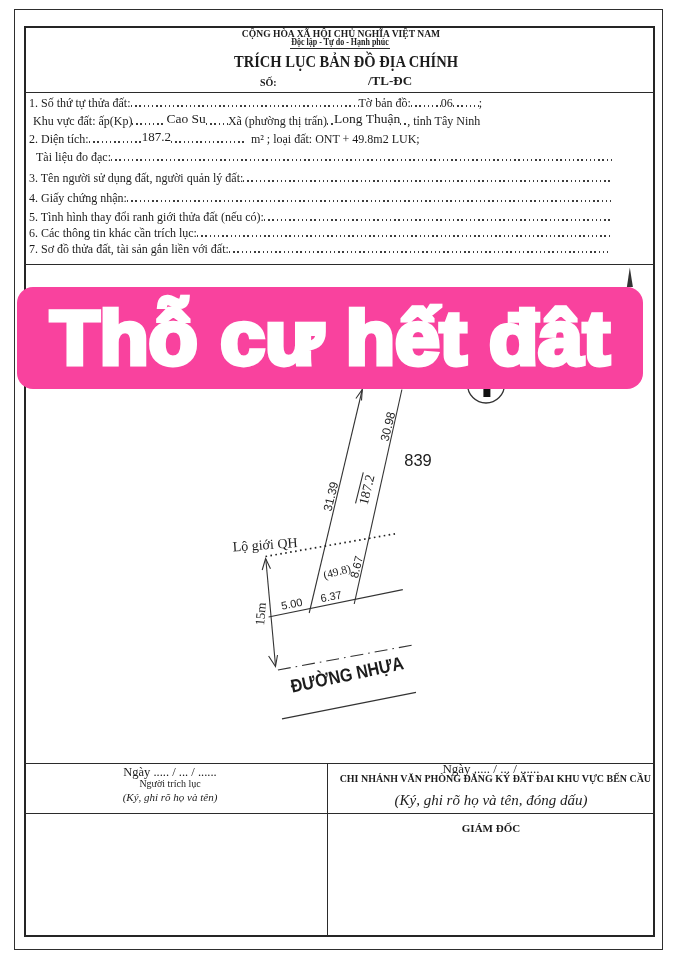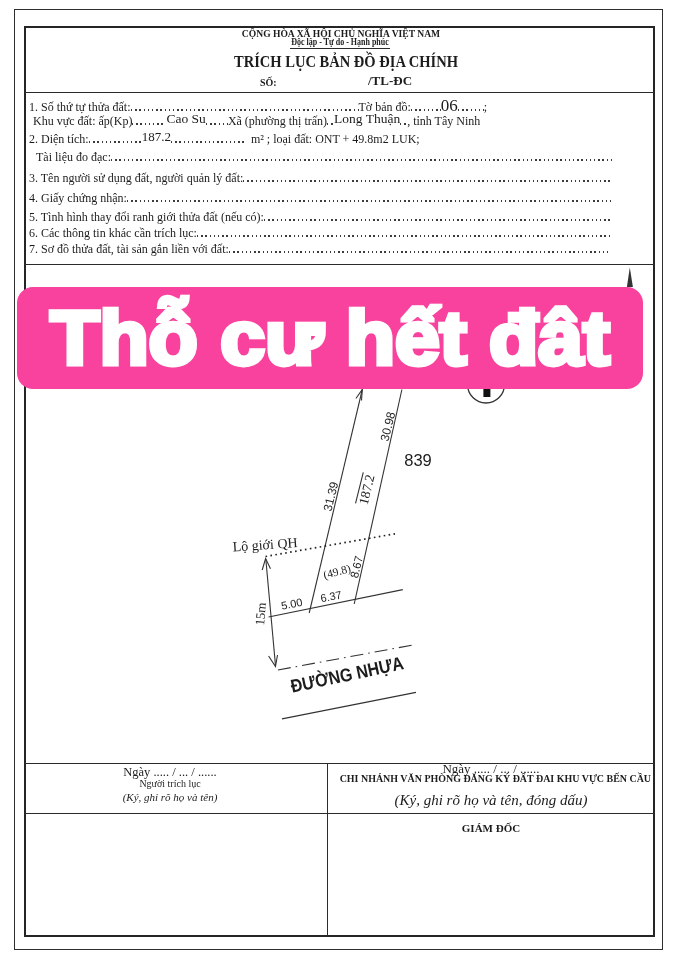--- a/index.html
+++ b/index.html
@@ -25,21 +25,21 @@
 <div class="line" style="left:290px;top:47.5px;width:100px;height:1px;"></div>
 
 <div class="abs ctr" style="left:146px;top:53px;width:400px;font-size:17px;line-height:17px;font-weight:bold;transform:scaleX(.855);">TRÍCH LỤC BẢN ĐỒ ĐỊA CHÍNH</div>
 
 <div class="abs" style="left:238px;top:78px;font-size:10px;line-height:9px;font-weight:bold;padding-left:22px;">SỐ:</div>
 
 <div class="abs" style="left:368px;top:76px;font-size:13px;line-height:9px;font-weight:bold;">/TL-ĐC</div>
 
 <div class="line" style="left:24px;top:92px;width:631px;height:1.3px;"></div>
 
-<div class="abs" style="left:29px;top:95.5px;font-size:12px;">1. Số thứ tự thửa đất:<span class="ld" style="width:228px;"></span>Tờ bản đồ:<span class="ld" style="width:30px;"></span><span style="font-size:17px;">06</span><span class="ld" style="width:26px;"></span>;</div>
+<div class="abs" style="left:29px;top:95.5px;font-size:12px;">1. Số thứ tự thửa đất:<span class="ld" style="width:228px;"></span>Tờ bản đồ:<span class="ld" style="width:30px;"></span><span style="font-size:12px;">06</span><span class="ld" style="width:26px;"></span>;</div>
 
 <div class="abs" style="left:33px;top:110.5px;font-size:12px;">Khu vực đất: ấp(Kp)<span class="ld" style="width:34px;"></span><span style="font-size:13.5px;vertical-align:2px;">Cao Su</span><span class="ld" style="width:22px;"></span>Xã (phường thị trấn)<span class="ld" style="width:7px;"></span><span style="font-size:13.5px;vertical-align:2px;">Long Thuận</span><span class="ld" style="width:7px;"></span>, tỉnh Tây Ninh</div>
 
 <div class="abs" style="left:29px;top:128.5px;font-size:12px;text-align:right;">2. Diện tích:<span class="ld" style="width:53px;"></span><span style="font-size:13px;vertical-align:2px;">187.2</span><span class="ld" style="width:74px;"></span>&nbsp;&nbsp;m² ; loại đất: ONT + 49.8m2 LUK;</div>
 
 <div class="abs" style="left:36px;top:149.5px;font-size:12px;">Tài liệu đo đạc:<span class="ld" style="width:502px;"></span></div>
 
 <div class="abs" style="left:29px;top:170.5px;font-size:12px;">3. Tên người sử dụng đất, người quản lý đất:<span class="ld" style="width:368px;"></span></div>
 
 <div class="abs" style="left:29px;top:191px;font-size:12px;">4. Giấy chứng nhận:<span class="ld" style="width:485px;"></span></div>

